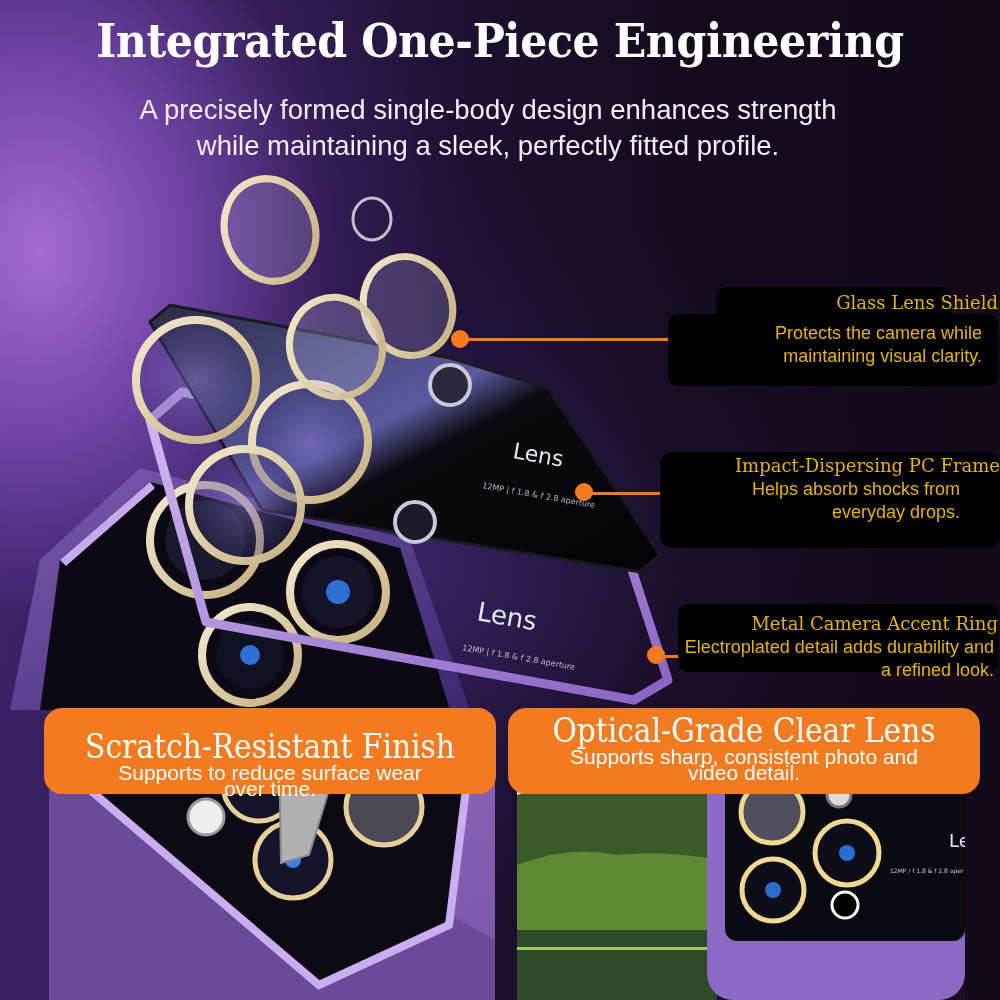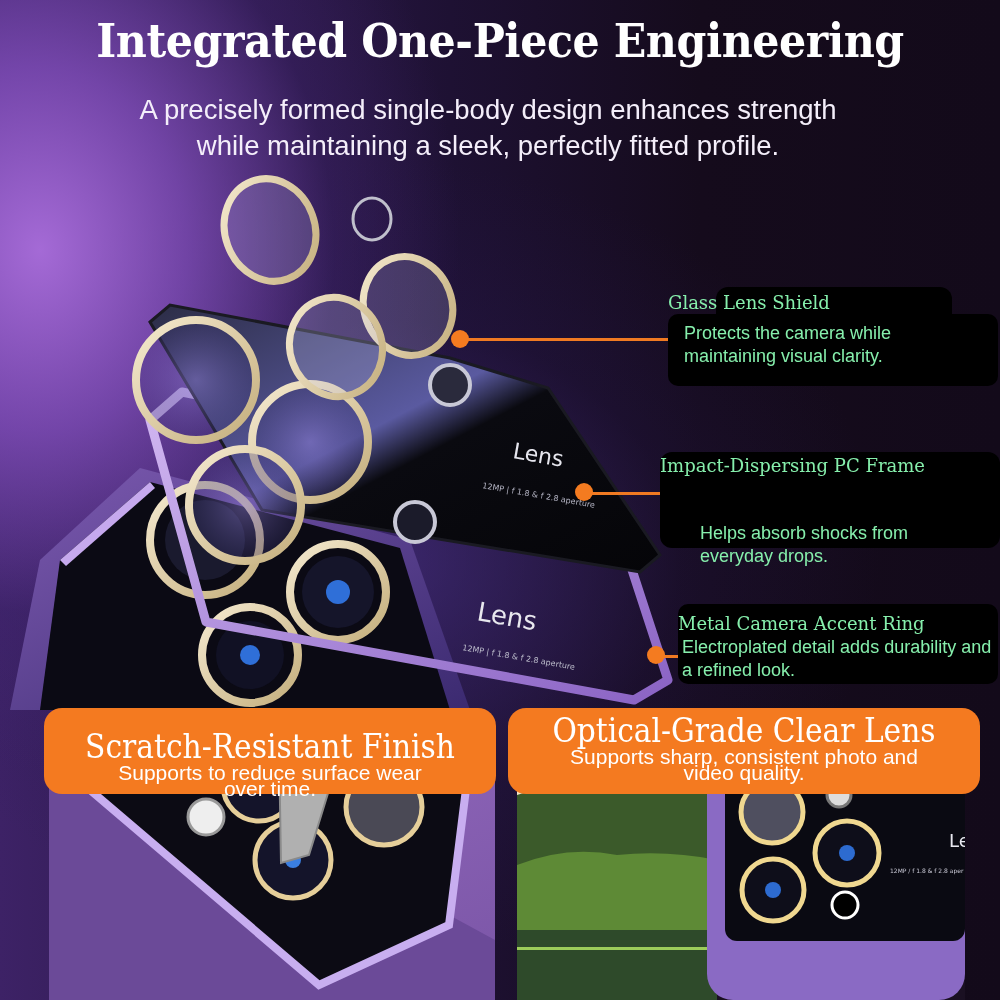--- a/index.html
+++ b/index.html
@@ -21,28 +21,28 @@
   }
   .subhead {
     position: absolute; left: 0; top: 92px; width: 976px; text-align: center;
     font-family: "Liberation Sans", sans-serif; font-size: 27.5px; line-height: 36px; color: #f4eefa;
   }
 
   
   .art { position: absolute; left: 0; top: 170px; width: 700px; height: 540px; }
 
   
-  .callout { position: absolute; background: #000; color: #86efac; text-align: left; }
+  .callout { position: absolute; background: #000; color: #eab308; text-align: right; }
   .callout .ttl { font-family: "DejaVu Serif", serif; font-size: 18px; line-height: 24px; white-space: nowrap; }
   .callout .txt { font-family: "Liberation Sans", sans-serif; font-size: 18px; line-height: 23px; }
   .c1 { left: 668px; top: 314px; width: 330px; height: 72px; border-radius: 10px; padding-top: 8px; }
   .c1-tab { position: absolute; left: 716px; top: 287px; width: 236px; height: 34px; background: #000; border-radius: 12px 12px 0 0; }
   .c1 .ttl { position: absolute; left: 0; right: 0; top: -23px; }
   .c2 { left: 660px; top: 452px; width: 340px; height: 96px; border-radius: 12px; padding-top: 2px; }
-  .c3 { left: 678px; top: 604px; width: 320px; height: 80px; border-radius: 10px; padding-top: 8px; }
+  .c3 { left: 678px; top: 604px; width: 320px; height: 68px; border-radius: 10px; padding-top: 8px; }
 
   .leader { position: absolute; height: 3px; background: #f07a22; }
   .dot { position: absolute; width: 18px; height: 18px; border-radius: 50%; background: #f47b20; }
 
   
   .panel { position: absolute; overflow: hidden; }
   .p-left { left: 49px; top: 735px; width: 446px; height: 265px; background: linear-gradient(160deg, #6f4a9a 0%, #8a62b5 40%, #7a55a6 100%); }
   .p-right { left: 517px; top: 735px; width: 448px; height: 265px; background: #1a1022; }
 
   .badge {
@@ -137,21 +137,21 @@
 <div class="dot" style="left:647px; top:646px;"></div>
 
 <div class="c1-tab"></div>
 <div class="callout c1">
   <div class="ttl">Glass Lens Shield</div>
   <div class="txt" style="padding:0 16px;">Protects the camera while maintaining visual clarity.</div>
 </div>
 
 <div class="callout c2">
   <div class="ttl">Impact-Dispersing PC Frame</div>
-  <div class="txt" style="padding:0 40px;margin-top:44px;">Helps absorb shocks from everyday drops.</div>
+  <div class="txt" style="padding:0 40px;">Helps absorb shocks from everyday drops.</div>
 </div>
 
 <div class="callout c3">
   <div class="ttl">Metal Camera Accent Ring</div>
   <div class="txt" style="padding:0 4px;">Electroplated detail adds durability and a refined look.</div>
 </div>
 
 <div class="panel p-left">
   <svg width="446" height="265" viewBox="0 0 446 265" xmlns="http://www.w3.org/2000/svg">
     <path d="M0 30 L40 20 L400 180 L446 205 L446 265 L0 265 Z" fill="#6b4a98"></path>
@@ -199,14 +199,14 @@
 </div>
 
 <div class="badge b1">
   <div class="ttl">Scratch-Resistant Finish</div>
   <div class="txt">Supports to reduce surface wear</div>
   <div class="txt">over time.</div>
 </div>
 <div class="badge b2">
   <div class="ttl">Optical-Grade Clear Lens</div>
   <div class="txt">Supports sharp, consistent photo and</div>
-  <div class="txt">video quality.</div>
+  <div class="txt">video detail.</div>
 </div>
 
 </body></html>

